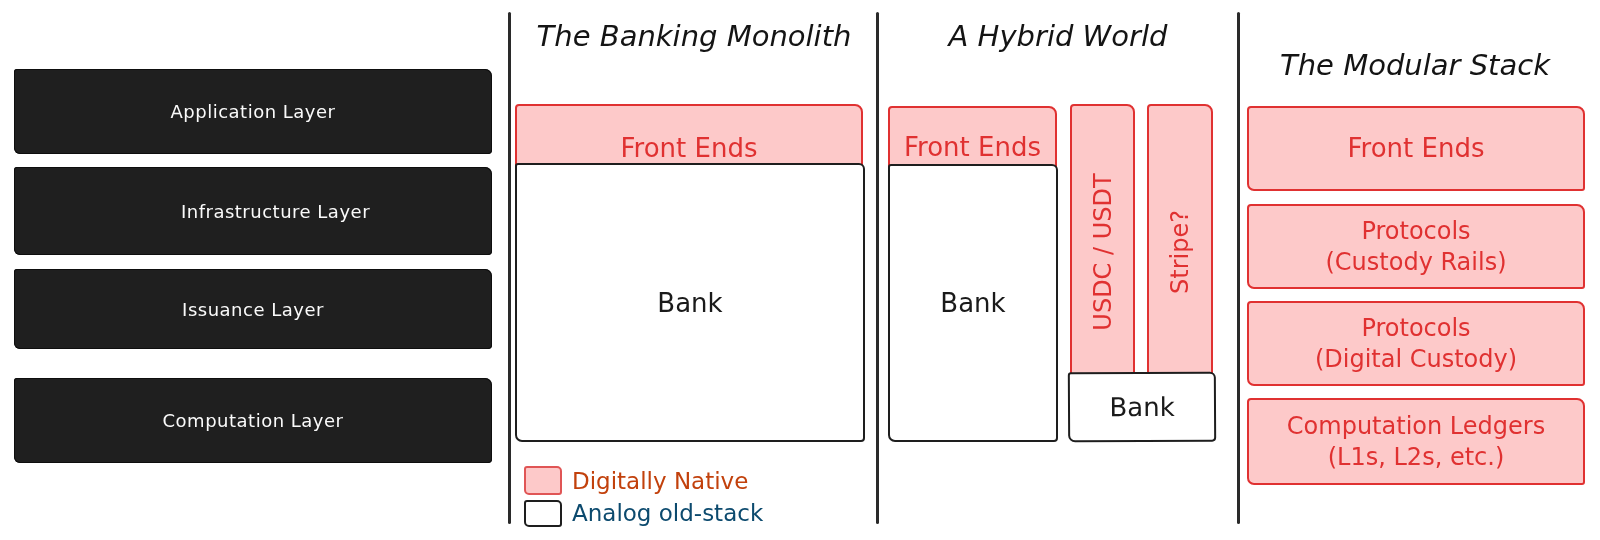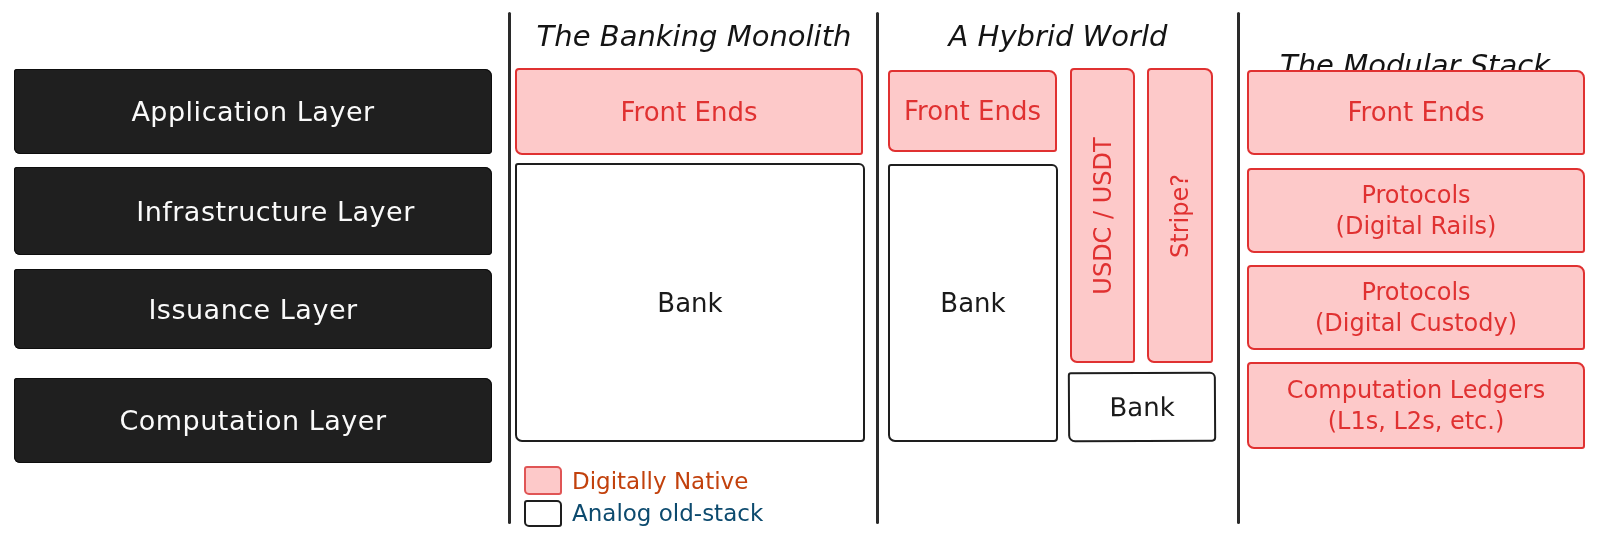--- a/index.html
+++ b/index.html
@@ -16,21 +16,21 @@
   
   .layer-bar {
     position: absolute;
     left: 14px;
     width: 478px;
     background: #1f1f1f;
     color: #fafafa;
     display: flex;
     align-items: center;
     justify-content: center;
-    font-size: 27px;
+    font-size: 18px;
     letter-spacing: 0.5px;
     border-radius: 3px 7px 4px 6px;
     box-shadow: 0 0 0 1px #0e0e0e inset;
   }
   .bar-1 { top: 69px;  height: 85px; }
   .bar-2 { top: 167px; height: 88px; padding-left: 45px; }
   .bar-3 { top: 269px; height: 80px; }
   .bar-4 { top: 378px; height: 85px; }
 
   
@@ -68,20 +68,21 @@
     position: absolute;
     background: #fdc9c9;
     border: 2.5px solid #e03131;
     border-radius: 4px 8px 3px 7px;
     color: #e03131;
     display: flex;
     align-items: center;
     justify-content: center;
     text-align: right;
     font-size: 26px;
+    margin-top: 36px;
   }
   .white-box {
     position: absolute;
     background: #ffffff;
     border: 2.5px solid #1e1e1e;
     border-radius: 3px 6px 4px 7px;
     color: #1a1a1a;
     display: flex;
     align-items: center;
     justify-content: center;
@@ -198,21 +199,21 @@
   <div class="white-box hyb-bank-small">
     <span>Bank</span>
   </div>
 
   <div class="pink-box mod-box mod-1">
     <span>Front Ends</span>
 
   </div>
   <div class="pink-box mod-box mod-2">
     <span>Protocols</span>
-    <span class="sub">(Digital Rails)</span>
+    <span class="sub">(Custody Rails)</span>
   </div>
   <div class="pink-box mod-box mod-3">
     <span>Protocols</span>
     <span class="sub">(Digital Custody)</span>
   </div>
   <div class="pink-box mod-box mod-4">
     <span>Computation Ledgers</span>
     <span class="sub">(L1s, L2s, etc.)</span>
   </div>
 

